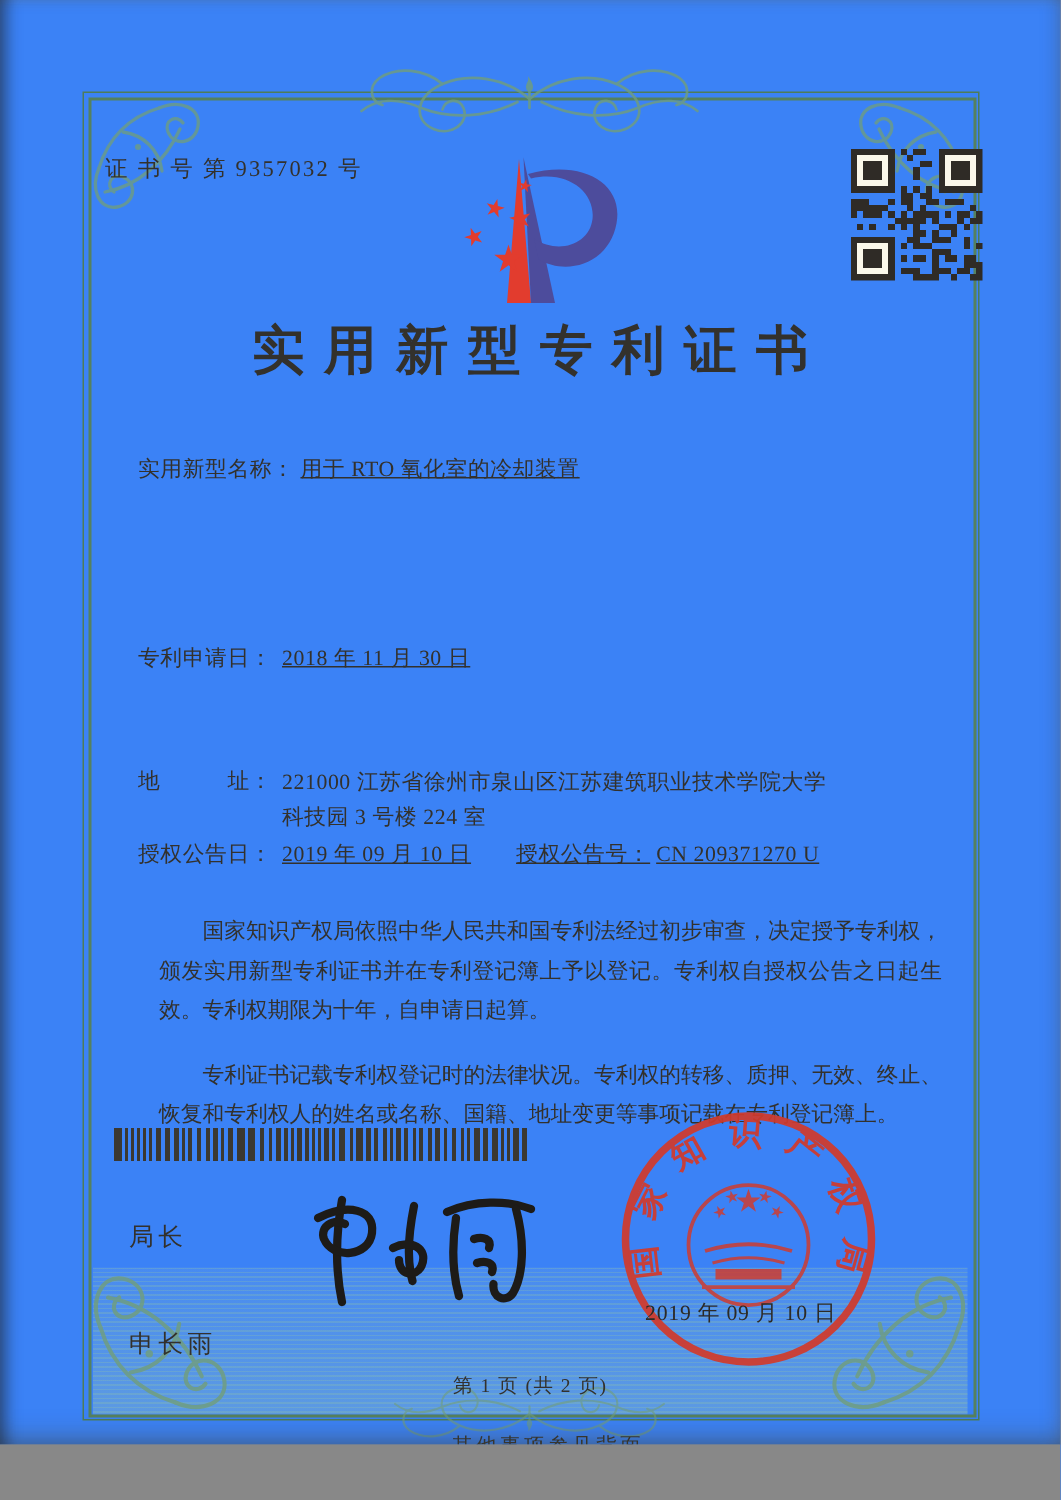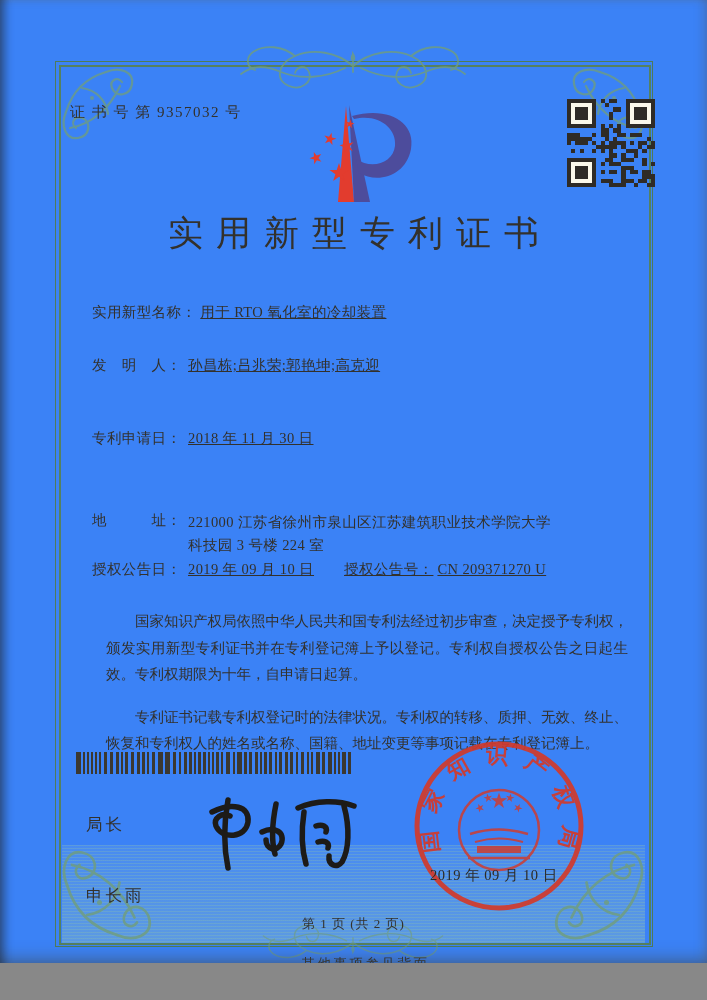--- a/index.html
+++ b/index.html
@@ -21,21 +21,21 @@
   .frame-outer{left:55px;top:61px;width:596px;height:884px;border:1px solid #4e7c59;z-index:1;}
   .frame-inner{left:59px;top:65px;width:588px;height:876px;border:2px solid #55815f;z-index:1;}
   
   .wash{
     left:62px;top:845px;width:583px;height:98px;z-index:0;
     background:
       repeating-linear-gradient(180deg, rgba(150,200,160,.25) 0 1px, rgba(240,248,240,0) 1px 3px),
       linear-gradient(180deg, rgba(190,220,195,.10), rgba(170,210,180,.30));
   }
   .cert-no{left:70px;top:103px;font-size:15px;letter-spacing:1.5px;z-index:2;}
-  .title{left:0;right:0;top:210px;text-align:center;font-size:35px;font-weight:400;
+  .title{left:0;right:0;top:210px;text-align:center;font-size:35px;font-weight:700;
          letter-spacing:13px;text-indent:13px;z-index:2;}
   .row{left:92px;font-size:14.5px;white-space:nowrap;z-index:2;letter-spacing:.4px;text-decoration:underline;}
   .lbl{display:inline-block;min-width:92px;}
   .val{margin-left:4px;}
   .row-flex{display:flex;}
   .addr-lines{display:inline-block;vertical-align:top;line-height:23px;margin-left:4px;}
   .pair2{margin-left:30px;}
   .paras{left:90px;top:592px;width:554px;z-index:2;font-size:14.5px;line-height:26.5px;
          text-align:justify;}
   .paras p{margin:16px;text-indent:2em;}
@@ -230,23 +230,20 @@
         <rect x="1" y="15" width="5" height="5" fill="#fbf8ea"></rect>
         <rect x="2" y="16" width="3" height="3" fill="#2f2b26"></rect>
       </g>
   </svg>
 
   <div class="abs title">实用新型专利证书</div>
 
   <div class="abs row" style="top:303px">
     <span class="lbl">实用新型名称：</span><span class="val">用于 RTO 氧化室的冷却装置</span>
   </div>
-  <div class="abs row" style="top:356px">
-    <span class="lbl">发　明　人：</span><span class="val">孙昌栋;吕兆荣;郭艳坤;高克迎</span>
-  </div>
   <div class="abs row" style="top:429px">
     <span class="lbl">专利申请日：</span><span class="val">2018 年 11 月 30 日</span>
   </div>
   <div class="abs row" style="top:511px">
     <span class="lbl" style="vertical-align:top">地　　　址：</span><span class="addr-lines"><span>221000 江苏省徐州市泉山区江苏建筑职业技术学院大学</span><br><span>科技园 3 号楼 224 室</span></span>
   </div>
   <div class="abs row row-flex" style="top:560px">
     <span>
       <span class="lbl">授权公告日：</span><span class="val">2019 年 09 月 10 日</span>
     </span>

